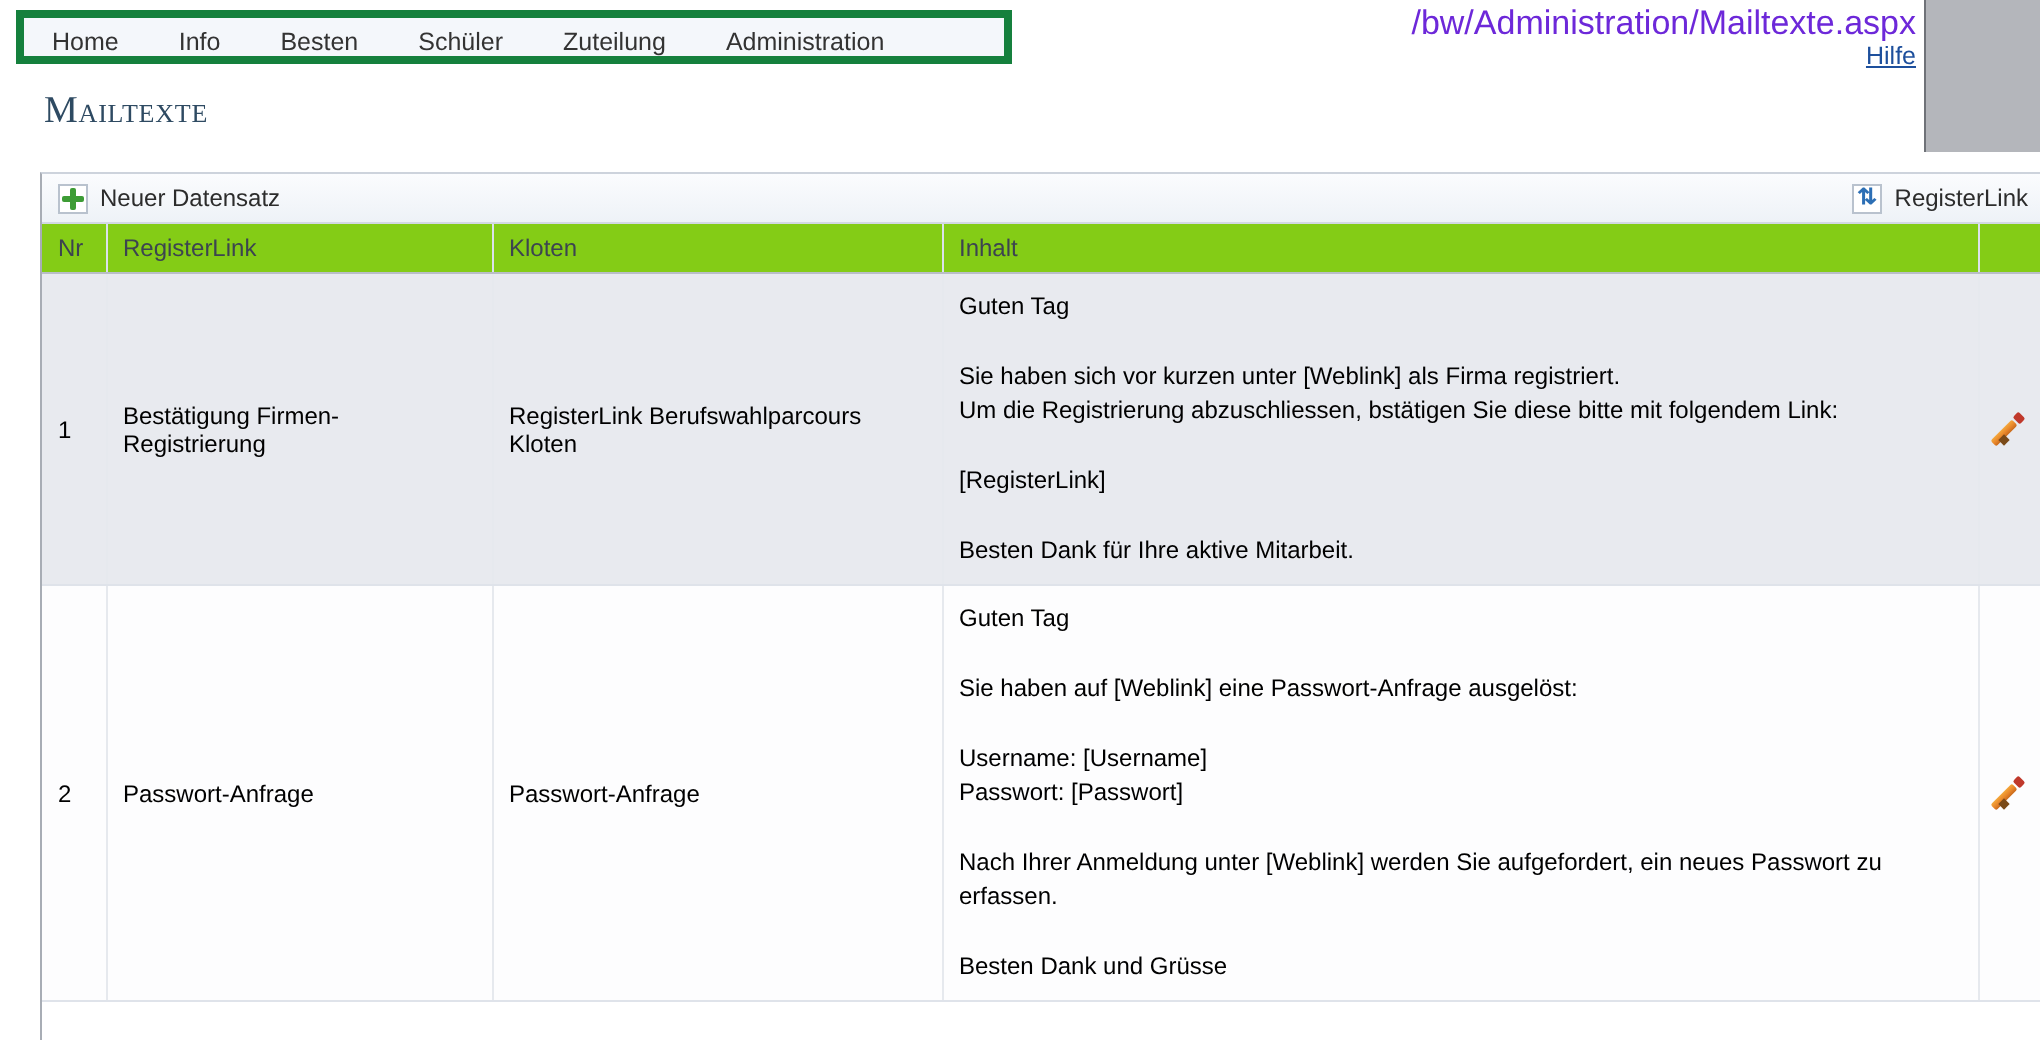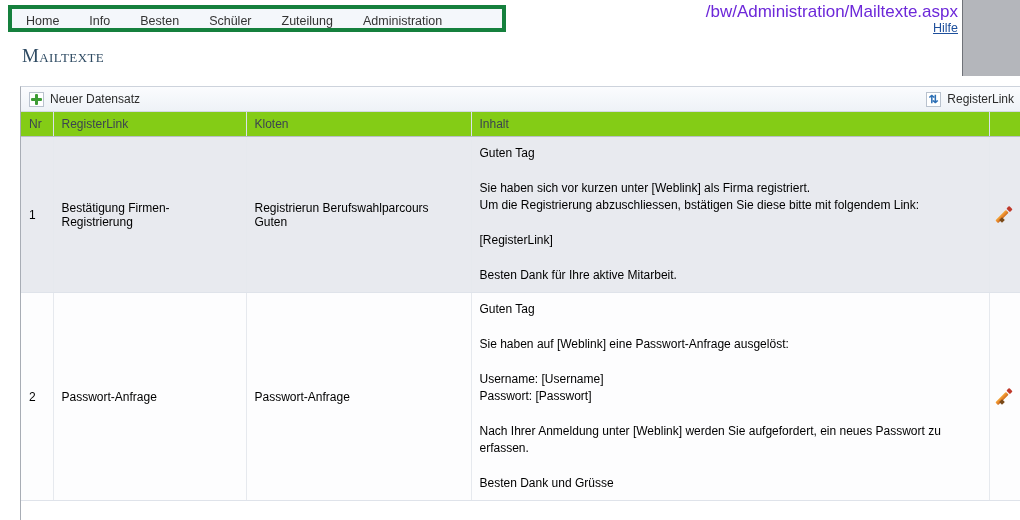--- a/index.html
+++ b/index.html
@@ -296,21 +296,21 @@
         <th>RegisterLink</th>
         <th>Kloten</th>
         <th>Inhalt</th>
         <th class="last"></th>
       </tr>
     </thead>
     <tbody>
       <tr class="row-alt">
         <td class="nr-cell">1</td>
         <td>Bestätigung Firmen-Registrierung</td>
-        <td>Registrierun Berufswahlparcours Guten</td>
+        <td>RegisterLink Berufswahlparcours Kloten</td>
         <td class="mailbody">Guten Tag
 
 Sie haben sich vor kurzen unter [Weblink] als Firma registriert.
 Um die Registrierung abzuschliessen, bstätigen Sie diese bitte mit folgendem Link:
 
 [RegisterLink]
 
 Besten Dank für Ihre aktive Mitarbeit.</td>
         <td class="act-cell last">
           <span class="pencil">

